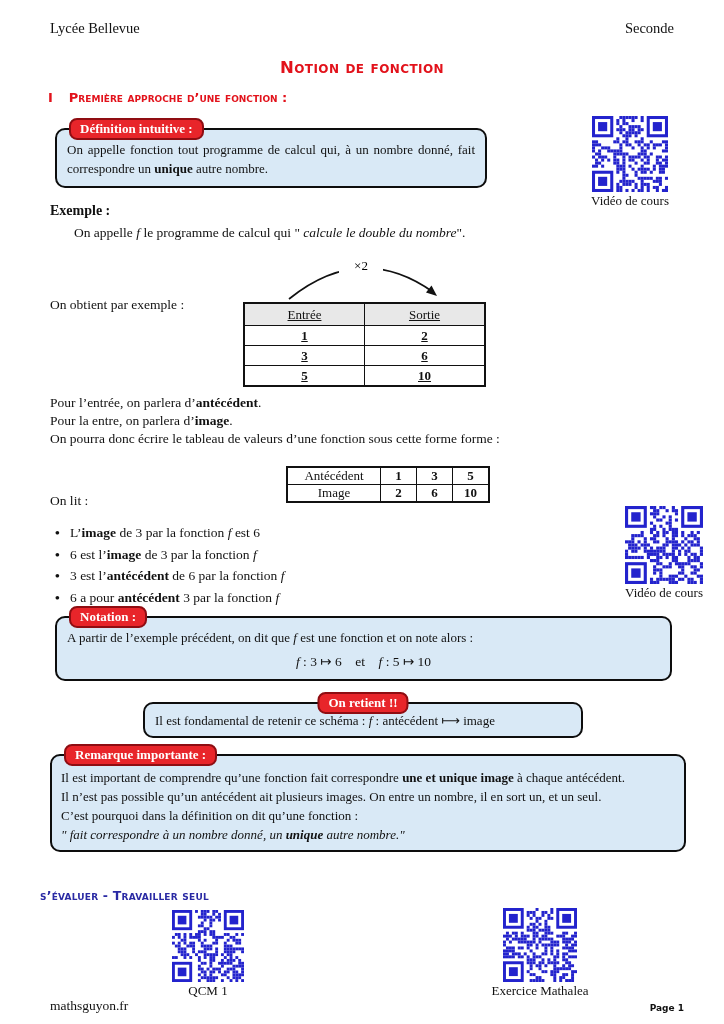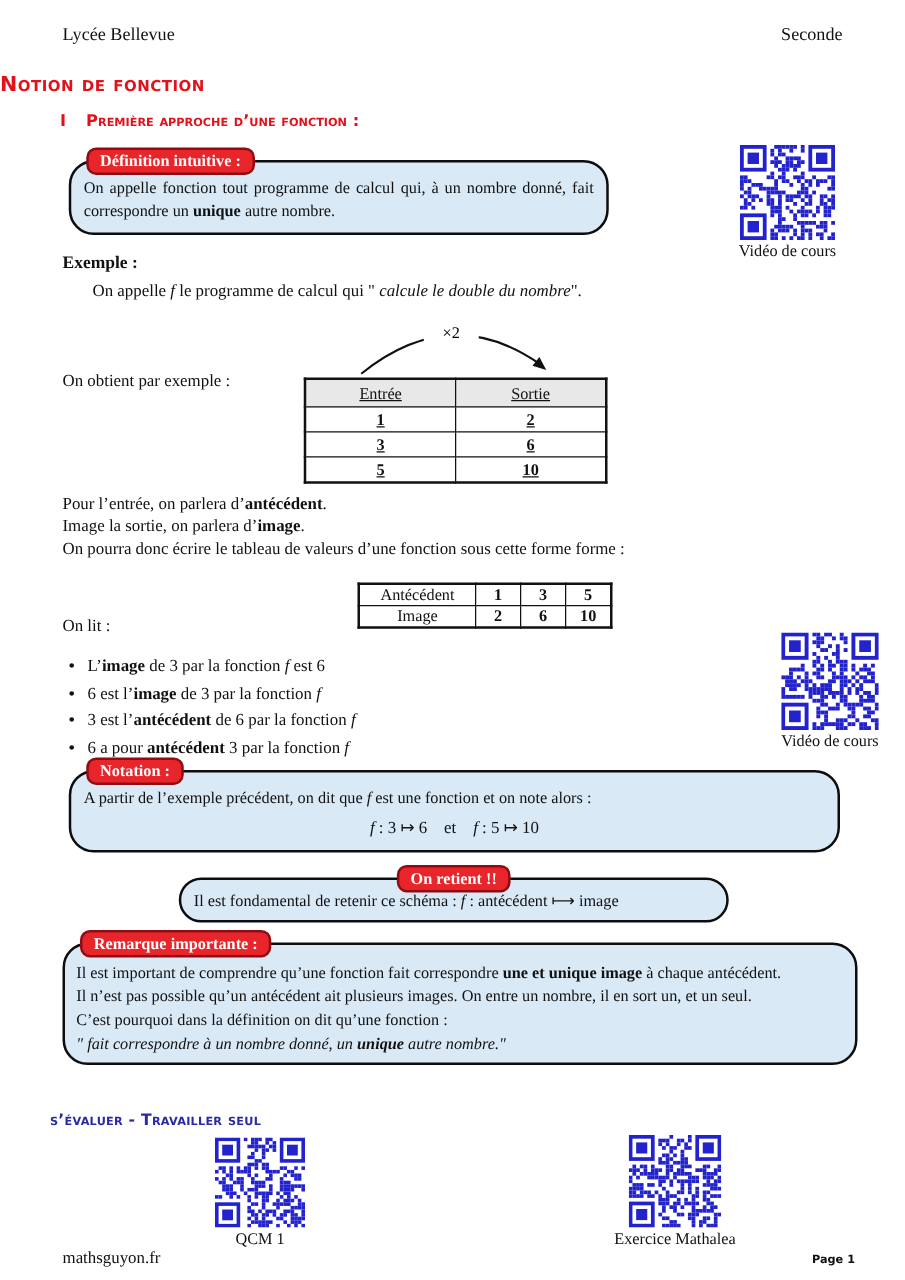--- a/index.html
+++ b/index.html
@@ -5,27 +5,27 @@
   :root{
     --red:#e2121b; --pill:#e8252a; --pillb:#8f0d12; --qrblue:#2323cd;
     --boxbg:#d9e9f6; --thbg:#e8e8e8; --blue:#2a2aa4; --ink:#111;
   }
   html,body{margin:0;padding:0;background:#ffffff;}
   .page{position:relative;width:724px;height:1024px;background:#fff;overflow:hidden;
         font-family:"Liberation Serif",serif;color:var(--ink);}
   .abs{position:absolute;}
   .sans-red{font-family:"DejaVu Sans",sans-serif;font-weight:bold;color:var(--red);
             font-variant:small-caps;}
-  .page-title{left:0;right:0;top:58px;text-align:left;font-size:16.5px;letter-spacing:.4px;}
+  .page-title{left:0;right:0;top:58px;text-align:center;font-size:16.5px;letter-spacing:.4px;}
   .section-head{left:48px;top:90px;font-size:13px;}
   .section-head .num{margin-right:16px;}
   .blue-head{left:40px;top:888px;font-family:"DejaVu Sans",sans-serif;font-weight:bold;
              color:var(--blue);font-variant:small-caps;font-size:12.5px;letter-spacing:.2px;}
   .hdr{top:20px;font-size:14.5px;}
-  .box{position:absolute;background:var(--boxbg);border:2px solid #0d0d0d;border-radius:20px;}
+  .box{position:absolute;background:var(--boxbg);border:2px solid #0d0d0d;border-radius:10px;}
   .pill{position:absolute;top:0;transform:translateY(-55%);background:var(--pill);color:#fff;
         border:2px solid var(--pillb);border-radius:8px;padding:0 9px 1px;font-weight:bold;
         font-size:13px;line-height:17px;white-space:nowrap;font-family:"Liberation Serif",serif;}
   .pill-left{left:12px;}
   .pill-center{left:50%;transform:translate(-50%,-55%);}
   .box-body{font-size:13px;line-height:19px;text-align:justify;padding:10px 10px 8px;}
   .txt{font-size:13.5px;line-height:18px;}
   .bold{font-weight:bold;}
   .b{font-weight:bold;} .i{font-style:italic;} .m{font-family:"DejaVu Sans",sans-serif;}
   .math-line{text-align:center;font-size:13.5px;margin-top:5px;}
@@ -328,21 +328,21 @@
           <td>6</td>
         </tr>
         <tr>
           <td>5</td>
           <td>10</td>
         </tr>
       </tbody>
     </table>
 
   <div class="abs txt" style="left:50px;top:394px;"><span>Pour l’entrée, on parlera d’</span><span class="b">antécédent</span><span>.</span></div>
-  <div class="abs txt" style="left:50px;top:412px;"><span>Image la sortie, on parlera d’</span><span class="b">image</span><span>.</span></div>
+  <div class="abs txt" style="left:50px;top:412px;"><span>Pour la entre, on parlera d’</span><span class="b">image</span><span>.</span></div>
   <div class="abs txt" style="left:50px;top:430px;"><span>On pourra donc écrire le tableau de valeurs d’une fonction sous cette forme forme :</span></div>
 
   <table class="abs values-table" style="left:286px;top:466px;">
       <tbody>
         <tr>
           <td>Antécédent</td>
           <td>1</td>
           <td>3</td>
           <td>5</td>
         </tr>

